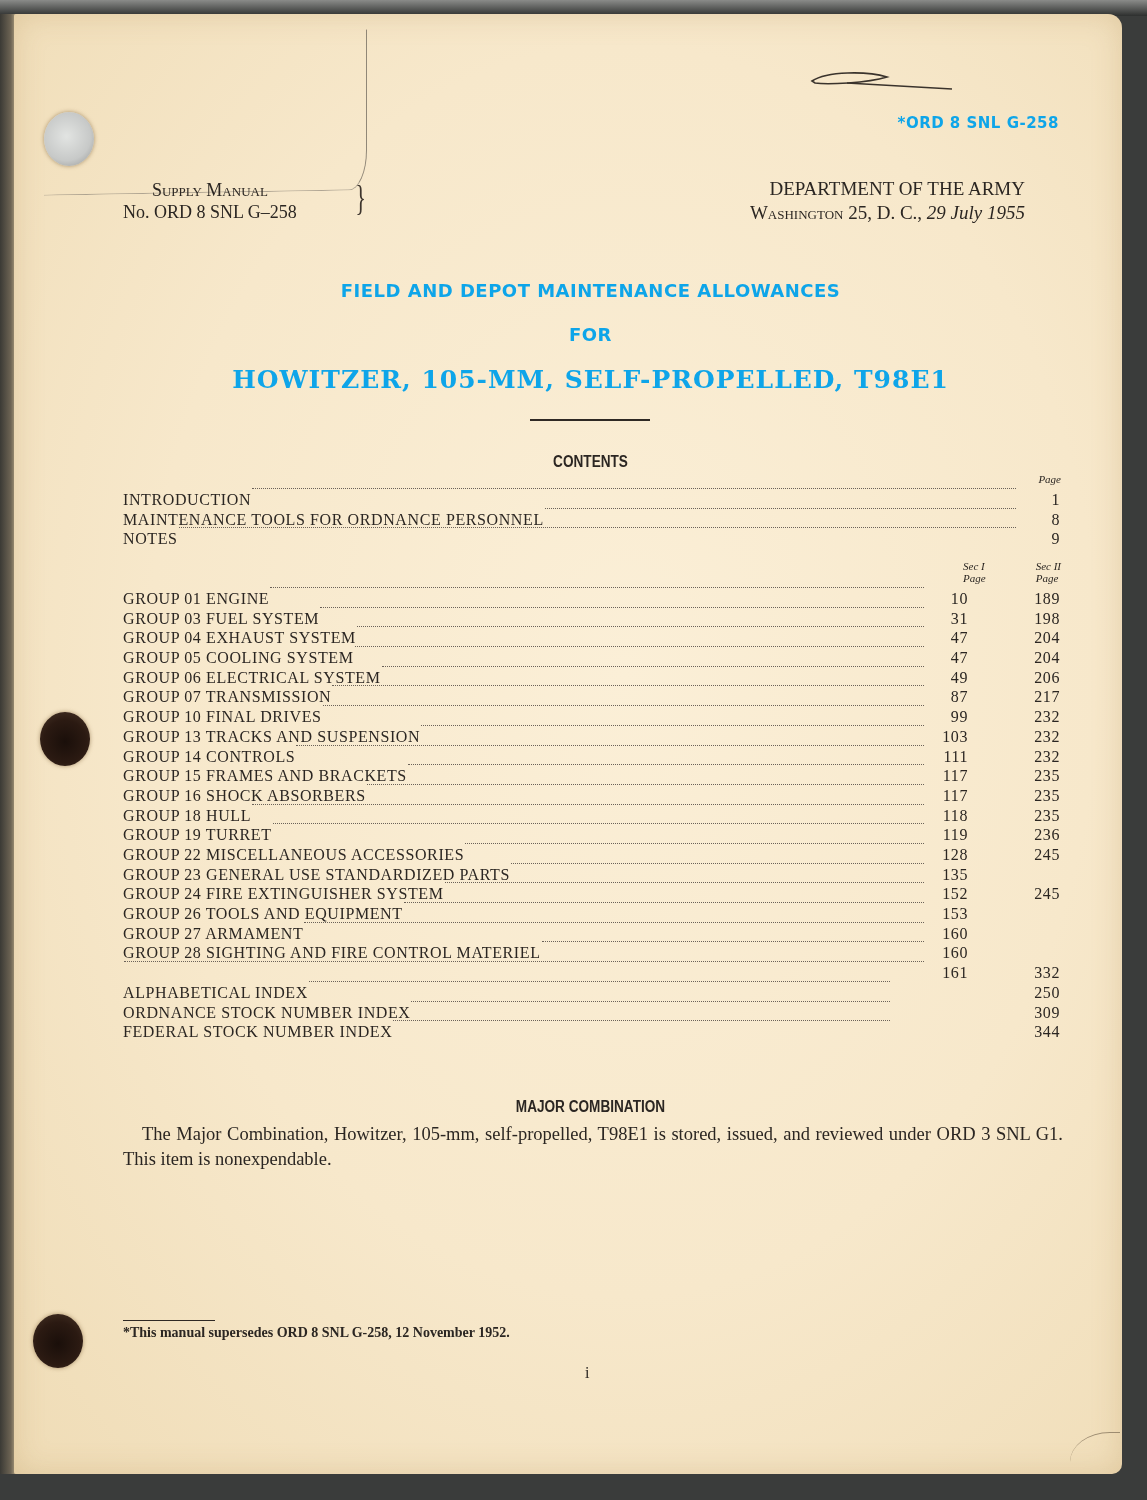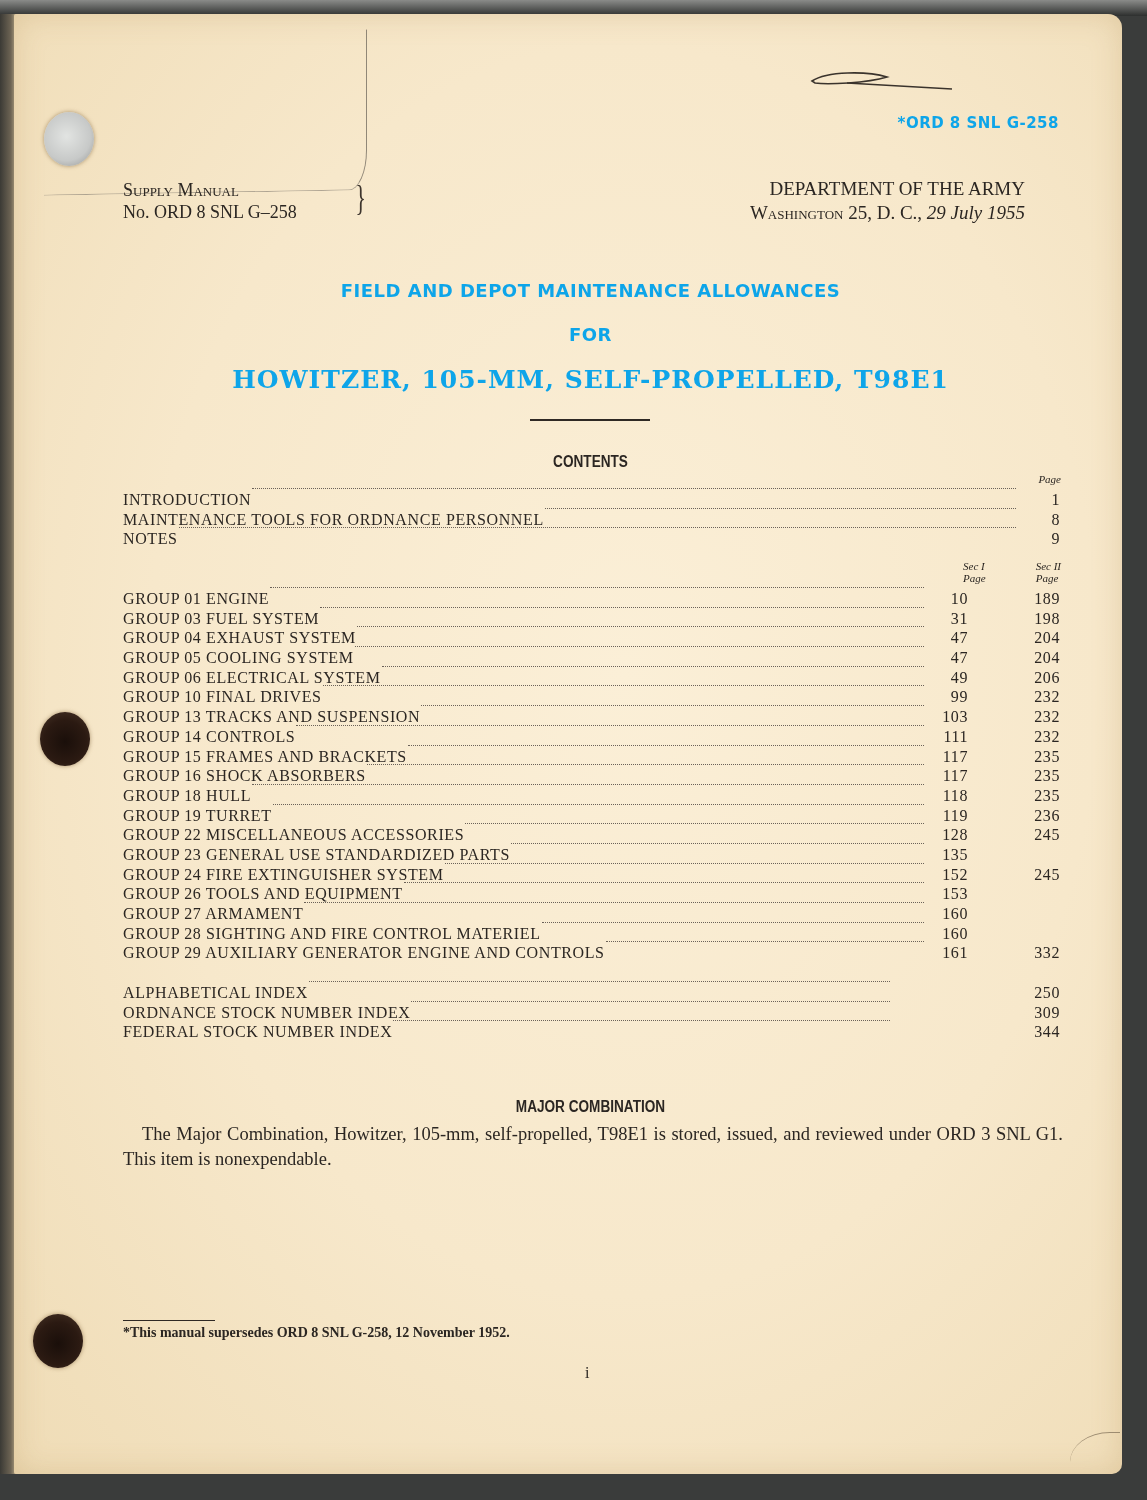--- a/index.html
+++ b/index.html
@@ -40,21 +40,21 @@
     .scribble {
       position: absolute; left: 793px; top: 55px; width: 150px; height: 25px;
     }
     .abs { position: absolute; }
     .stencil {
       font-family: "DejaVu Sans", sans-serif; font-weight: bold;
       letter-spacing: 0.5px; color: #0ea5e9; margin-top: 10px;
     }
     .ref-top { right: 88px; top: 104px; font-size: 15px; }
     .supply { left: 123px; top: 179px; font-size: 18px; line-height: 22px; }
-    .supply .sc { font-variant: small-caps; }
+    .supply .sc { font-variant: small-caps; text-align: center; }
     .brace { left: 352px; top: 176px; font-size: 36px; line-height: 44px; color: #3d352d; transform: scaleX(0.6); }
     .dept { right: 122px; top: 177px; text-align: right; font-size: 19px; line-height: 24px; }
     .dept .sc { font-variant: small-caps; }
     .title1 { left: 0; width: 1181px; text-align: center; top: 270px; font-size: 18px; }
     .title2 { left: 0; width: 1181px; text-align: center; top: 314px; font-size: 18px; }
     .title3 { left: 0; width: 1181px; text-align: center; top: 355px; font-size: 25px; letter-spacing: 1px; font-family: "DejaVu Serif", serif; }
     .rule { left: 530px; top: 419px; width: 120px; height: 2px; background: #2f2924; }
     .contents-head { left: 0; width: 1181px; text-align: center; top: 453px; font-size: 16px; font-weight: bold; font-family: "Liberation Sans", sans-serif; transform: scaleX(0.85); }
     .page-head { right: 86px; top: 473px; font-size: 11px; font-style: italic; }
     .toc { left: 123px; width: 937px; font-size: 16px; line-height: 19.7px; letter-spacing: 0.6px; }
@@ -176,20 +176,26 @@
       <span class="p1">47</span>
       <span class="p2">204</span>
     </div>
     <div class="row">
       <span class="lbl">GROUP 06 ELECTRICAL SYSTEM</span>
       <span class="dots"></span>
       <span class="p1">49</span>
       <span class="p2">206</span>
     </div>
     <div class="row">
+      <span class="lbl">GROUP 07 TRANSMISSION</span>
+      <span class="dots"></span>
+      <span class="p1">87</span>
+      <span class="p2">217</span>
+    </div>
+    <div class="row">
       <span class="lbl">GROUP 10 FINAL DRIVES</span>
       <span class="dots"></span>
       <span class="p1">99</span>
       <span class="p2">232</span>
     </div>
     <div class="row">
       <span class="lbl">GROUP 13 TRACKS AND SUSPENSION</span>
       <span class="dots"></span>
       <span class="p1">103</span>
       <span class="p2">232</span>
@@ -254,21 +260,20 @@
       <span class="p1">160</span>
       <span class="p2"></span>
     </div>
     <div class="row">
       <span class="lbl">GROUP 28 SIGHTING AND FIRE CONTROL MATERIEL</span>
       <span class="dots"></span>
       <span class="p1">160</span>
       <span class="p2"></span>
     </div>
     <div class="row">
-      <span class="lbl">GROUP 29 AUXILIARY GENERATOR ENGINE AND CONTROLS</span>
       <span class="dots"></span>
       <span class="p1">161</span>
       <span class="p2">332</span>
     </div>
   </div>
 <div class="abs toc" id="indexes" style="top:983px;">
     <div class="row idx">
       <span class="lbl">ALPHABETICAL INDEX</span>
       <span class="dots"></span>
       <span class="psingle">250</span>

